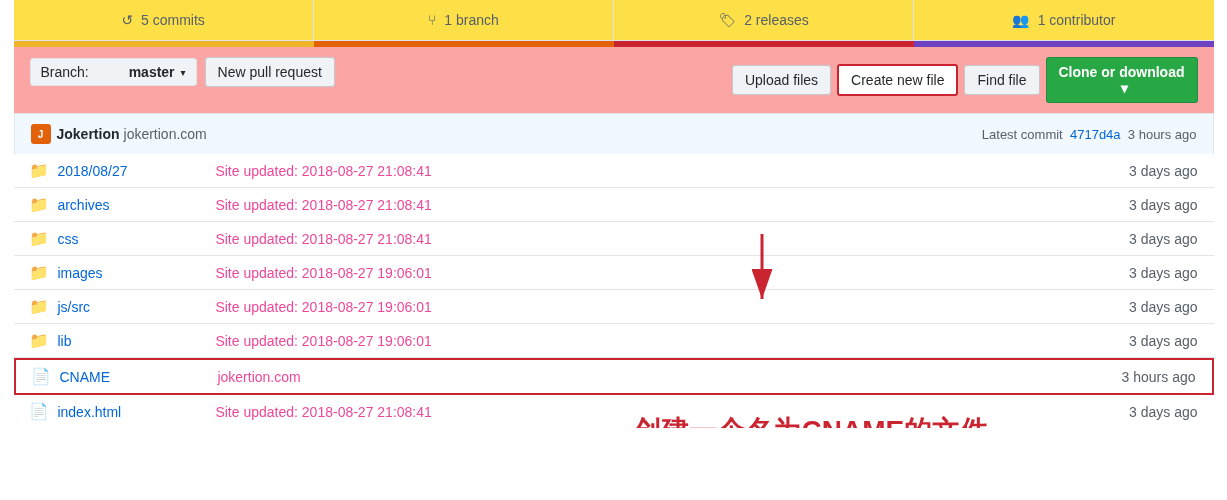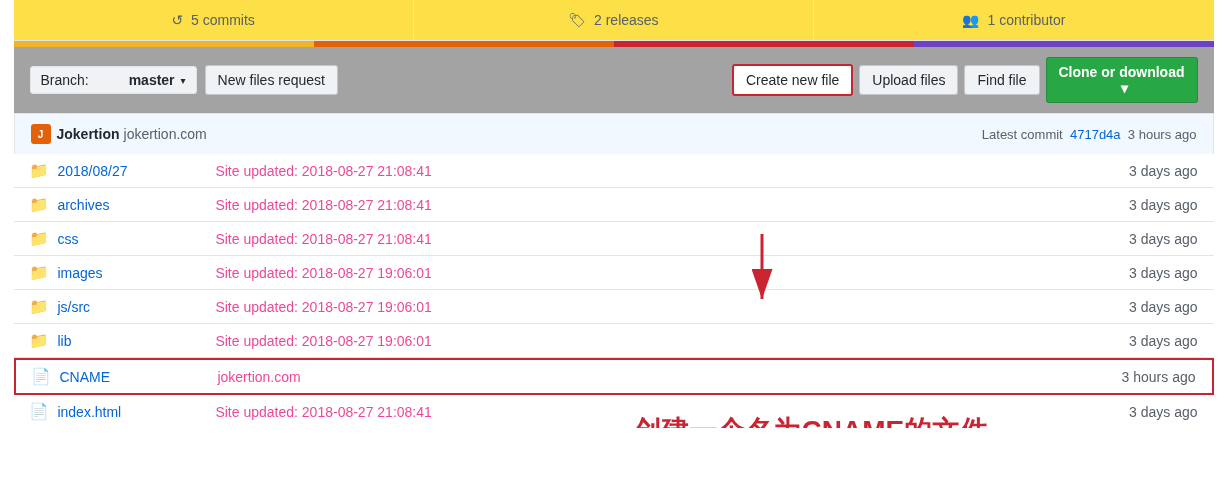--- a/index.html
+++ b/index.html
@@ -26,24 +26,24 @@
       display: flex;
       width: 100%;
     }
     .progress-seg-yellow { background: #f0b429; flex: 1; }
     .progress-seg-orange { background: #e36209; flex: 1; }
     .progress-seg-red { background: #cb2431; flex: 1; }
     .progress-seg-purple { background: #6f42c1; flex: 1; }
 
     .toolbar {
       display: flex;
-      align-items: center;
+      align-items: flex-start;
       padding: 10px 16px;
       justify-content: space-between;
-      background: #a3a3a3;
+      background: #fca5a5;
     }
     .toolbar-left { display: flex; align-items: center; gap: 8px; }
     .toolbar-right { display: flex; align-items: center; gap: 6px; }
 
     .branch-select {
       display: flex;
       align-items: center;
       border: 1px solid #e1e4e8;
       border-radius: 3px;
       padding: 5px 10px;
@@ -161,20 +161,24 @@
 <body>
 
 <div class="container">
 
   <div class="top-bar">
     <div class="top-bar-item">
       <span class="icon">↺</span>
       <span>5 commits</span>
     </div>
     <div class="top-bar-item">
+      <span class="icon">⑂</span>
+      <span>1 branch</span>
+    </div>
+    <div class="top-bar-item">
       <span class="icon">🏷</span>
       <span>2 releases</span>
     </div>
     <div class="top-bar-item">
       <span class="icon">👥</span>
       <span>1 contributor</span>
     </div>
   </div>
 
   <div class="progress-bar">
@@ -184,25 +188,25 @@
     <div class="progress-seg-purple"></div>
   </div>
 
   <div class="toolbar">
     <div class="toolbar-left">
       <div class="branch-select">
         <span>Branch:</span>&nbsp;
         <span class="branch-label">master</span>
         <span class="caret">▾</span>
       </div>
-      <button class="btn">New files request</button>
+      <button class="btn">New pull request</button>
     </div>
     <div class="toolbar-right">
+      <button class="btn">Upload files</button>
       <button class="btn btn-highlighted">Create new file</button>
-      <button class="btn">Upload files</button>
       <button class="btn">Find file</button>
       <button class="btn btn-green">
         <span>Clone or download</span>
         <span class="caret">▾</span>
       </button>
     </div>
   </div>
 
   <div class="commit-header">
     <div class="commit-header-avatar">

